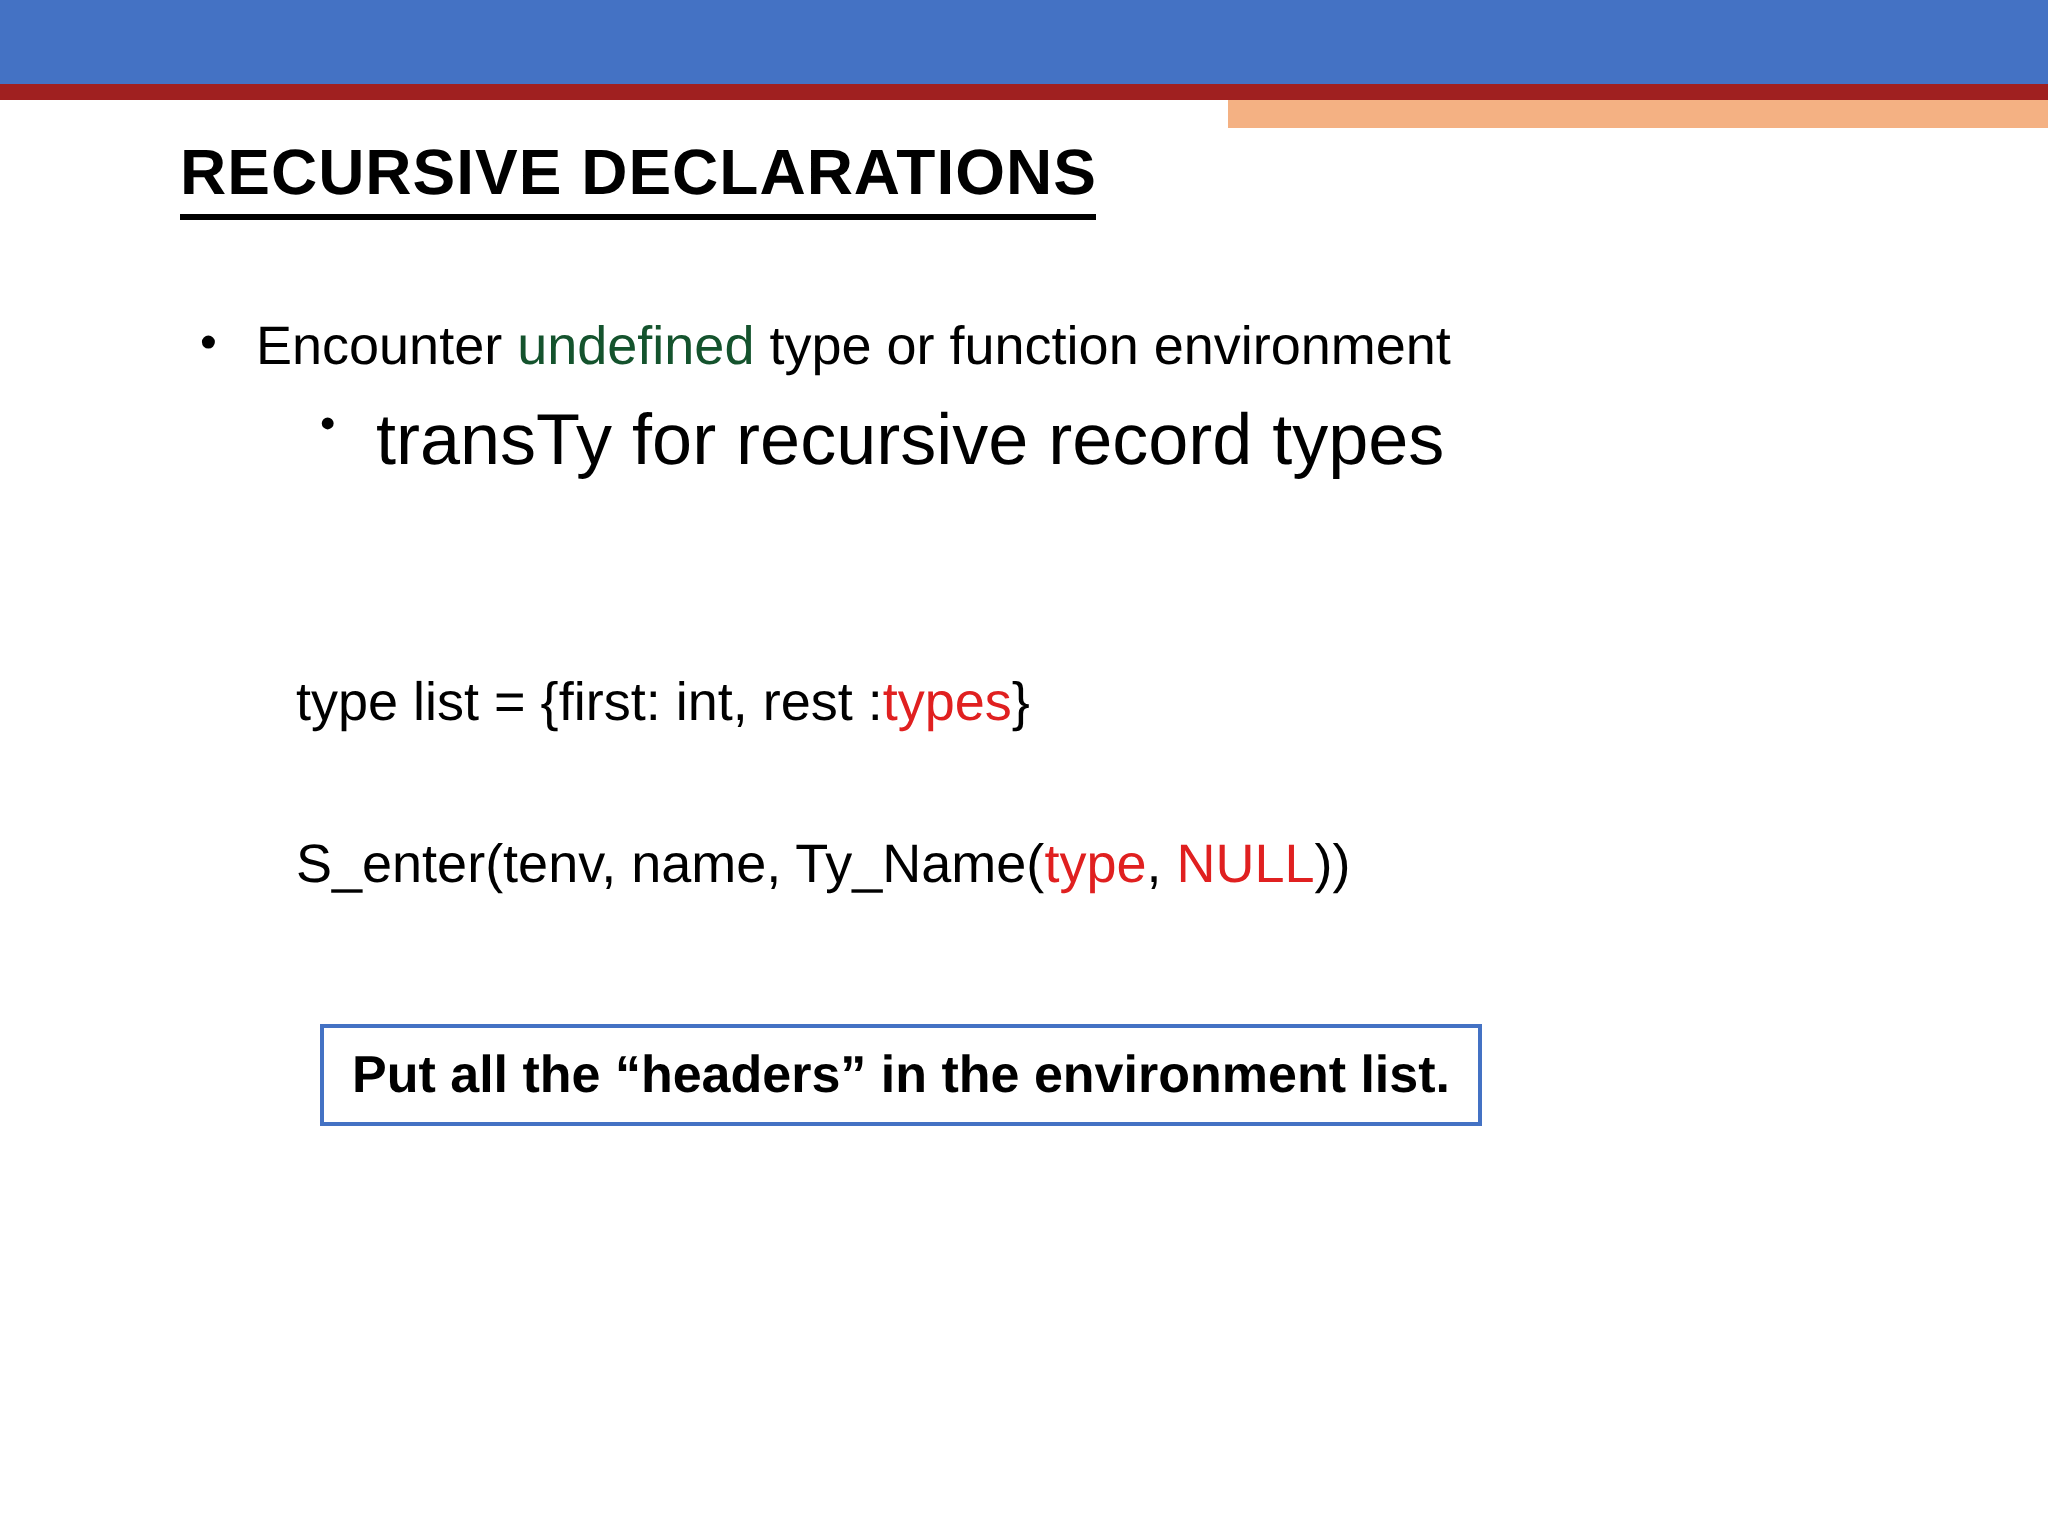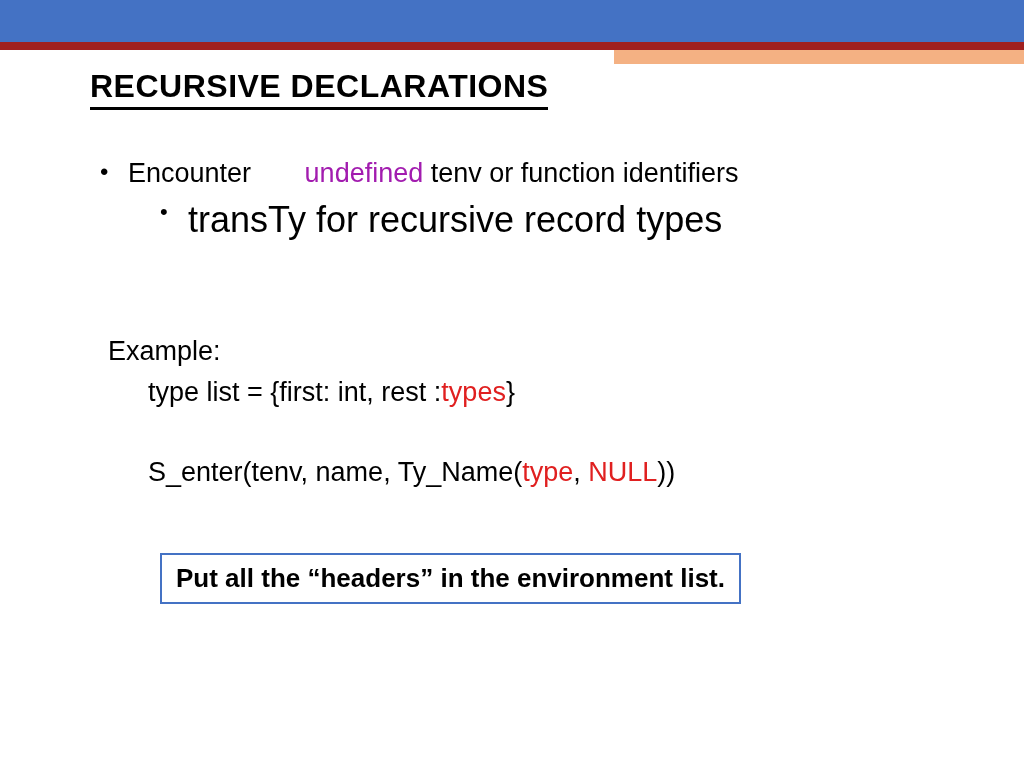--- a/index.html
+++ b/index.html
@@ -82,22 +82,21 @@
       margin-left: 0;
     }
     .example-line2 {
       margin-left: 40px;
     }
     .example-line3 {
       margin-left: 40px;
       margin-top: 40px;
     }
     .blue-text {
-      color: #a21caf;
-      margin-left: 46px;
+      color: #14532d;
     }
     .red-text {
       color: #E02020;
     }
     .callout {
       border: 2px solid #4472C4;
       padding: 8px 14px;
       font-size: 26px;
       font-weight: bold;
       display: inline-block;
@@ -109,30 +108,29 @@
 <body>
 
 <div class="header-bar"></div>
 <div class="red-bar"></div>
 <div class="orange-bar"></div>
 
 <div class="content">
   <div class="title">RECURSIVE DECLARATIONS</div>
 
   <div class="bullet-main">
-    <span>Encounter </span><span class="blue-text">undefined</span><span> tenv or function identifiers</span>
+    <span>Encounter </span><span class="blue-text">undefined</span><span> type or function environment</span>
   </div>
 
   <div class="bullet-sub">transTy for recursive record types</div>
 
   <div class="spacer"></div>
 
 
   <div class="example-section">
-    <div class="example-line1">Example:</div>
     <div class="example-line2">
       <span>type list = {first: int, rest :</span><span class="red-text">types</span><span>}</span>
     </div>
     <div class="example-line3">
       <span>S_enter(tenv, name, Ty_Name(</span><span class="red-text">type</span><span>, </span><span class="red-text">NULL</span><span>))</span>
     </div>
   </div>
 
   <div class="callout">Put all the “headers” in the environment list.</div>
 </div>

